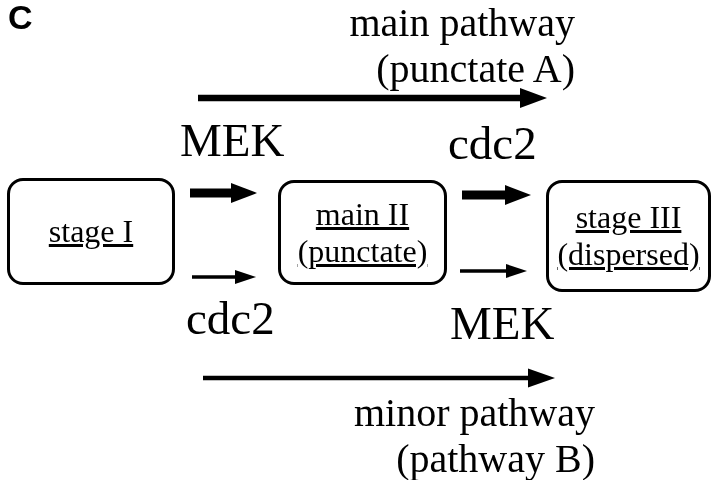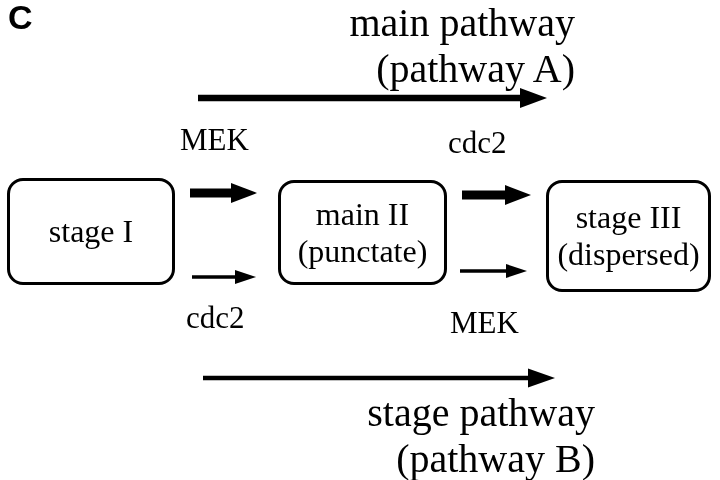--- a/index.html
+++ b/index.html
@@ -36,21 +36,21 @@
   .pathway-block.top { left: 175px; top: 0px; }
   .pathway-block.bottom { left: 195px; top: 390px; }
   .arrow-layer {
     position: absolute;
     left: 0; top: 0;
     width: 720px; height: 480px;
     color: var(--ink, #000000);
   }
   .enzyme-label {
     position: absolute;
-    font-size: 31px;
+    font-size: 47px;
     line-height: 44px;
     white-space: nowrap;
   }
   .enzyme-label.mek-main  { left: 180px; top: 118px; }
   .enzyme-label.cdc2-main { left: 448px; top: 121px; }
   .enzyme-label.cdc2-minor{ left: 186px; top: 296px; }
   .enzyme-label.mek-minor { left: 450px; top: 301px; }
   .stage-box {
     position: absolute;
     box-sizing: border-box;
@@ -58,35 +58,36 @@
     border-radius: 16px;
     background: var(--bg, #ffffff);
     display: flex;
     flex-direction: column;
     align-items: center;
     justify-content: center;
     text-align: center;
     font-size: 32px;
     line-height: 37px;
     white-space: nowrap;
+    text-decoration: underline;
   }
   .stage-box.s1 { left: 7px;   top: 178px; width: 168px; height: 107px; }
   .stage-box.s2 { left: 278px; top: 180px; width: 169px; height: 105px; }
   .stage-box.s3 { left: 546px; top: 180px; width: 165px; height: 112px; }
 </style>
 </head>
 <body>
 
 <div class="canvas" style="--ink: #000000; --bg: #ffffff;">
 
   <div class="panel-label">C</div>
 
   <div class="pathway-block top">
     <div>main pathway</div>
-    <div>(pathway A)</div>
+    <div>(punctate A)</div>
   </div>
 
   <svg class="arrow-layer" viewBox="0 0 720 480">
 
     <g>
       <line x1="198" y1="98" x2="522" y2="98" stroke="currentColor" stroke-width="6.5"></line>
       <polygon points="547,98 520,88 520,108" fill="currentColor"></polygon>
     </g>
 
     <g>
@@ -126,17 +127,17 @@
   <div class="stage-box s2">
     <div>main II</div>
     <div>(punctate)</div>
   </div>
   <div class="stage-box s3">
     <div>stage III</div>
     <div>(dispersed)</div>
   </div>
 
   <div class="pathway-block bottom">
-    <div>stage pathway</div>
+    <div>minor pathway</div>
     <div>(pathway B)</div>
   </div>
 
 </div>
 
 </body></html>

